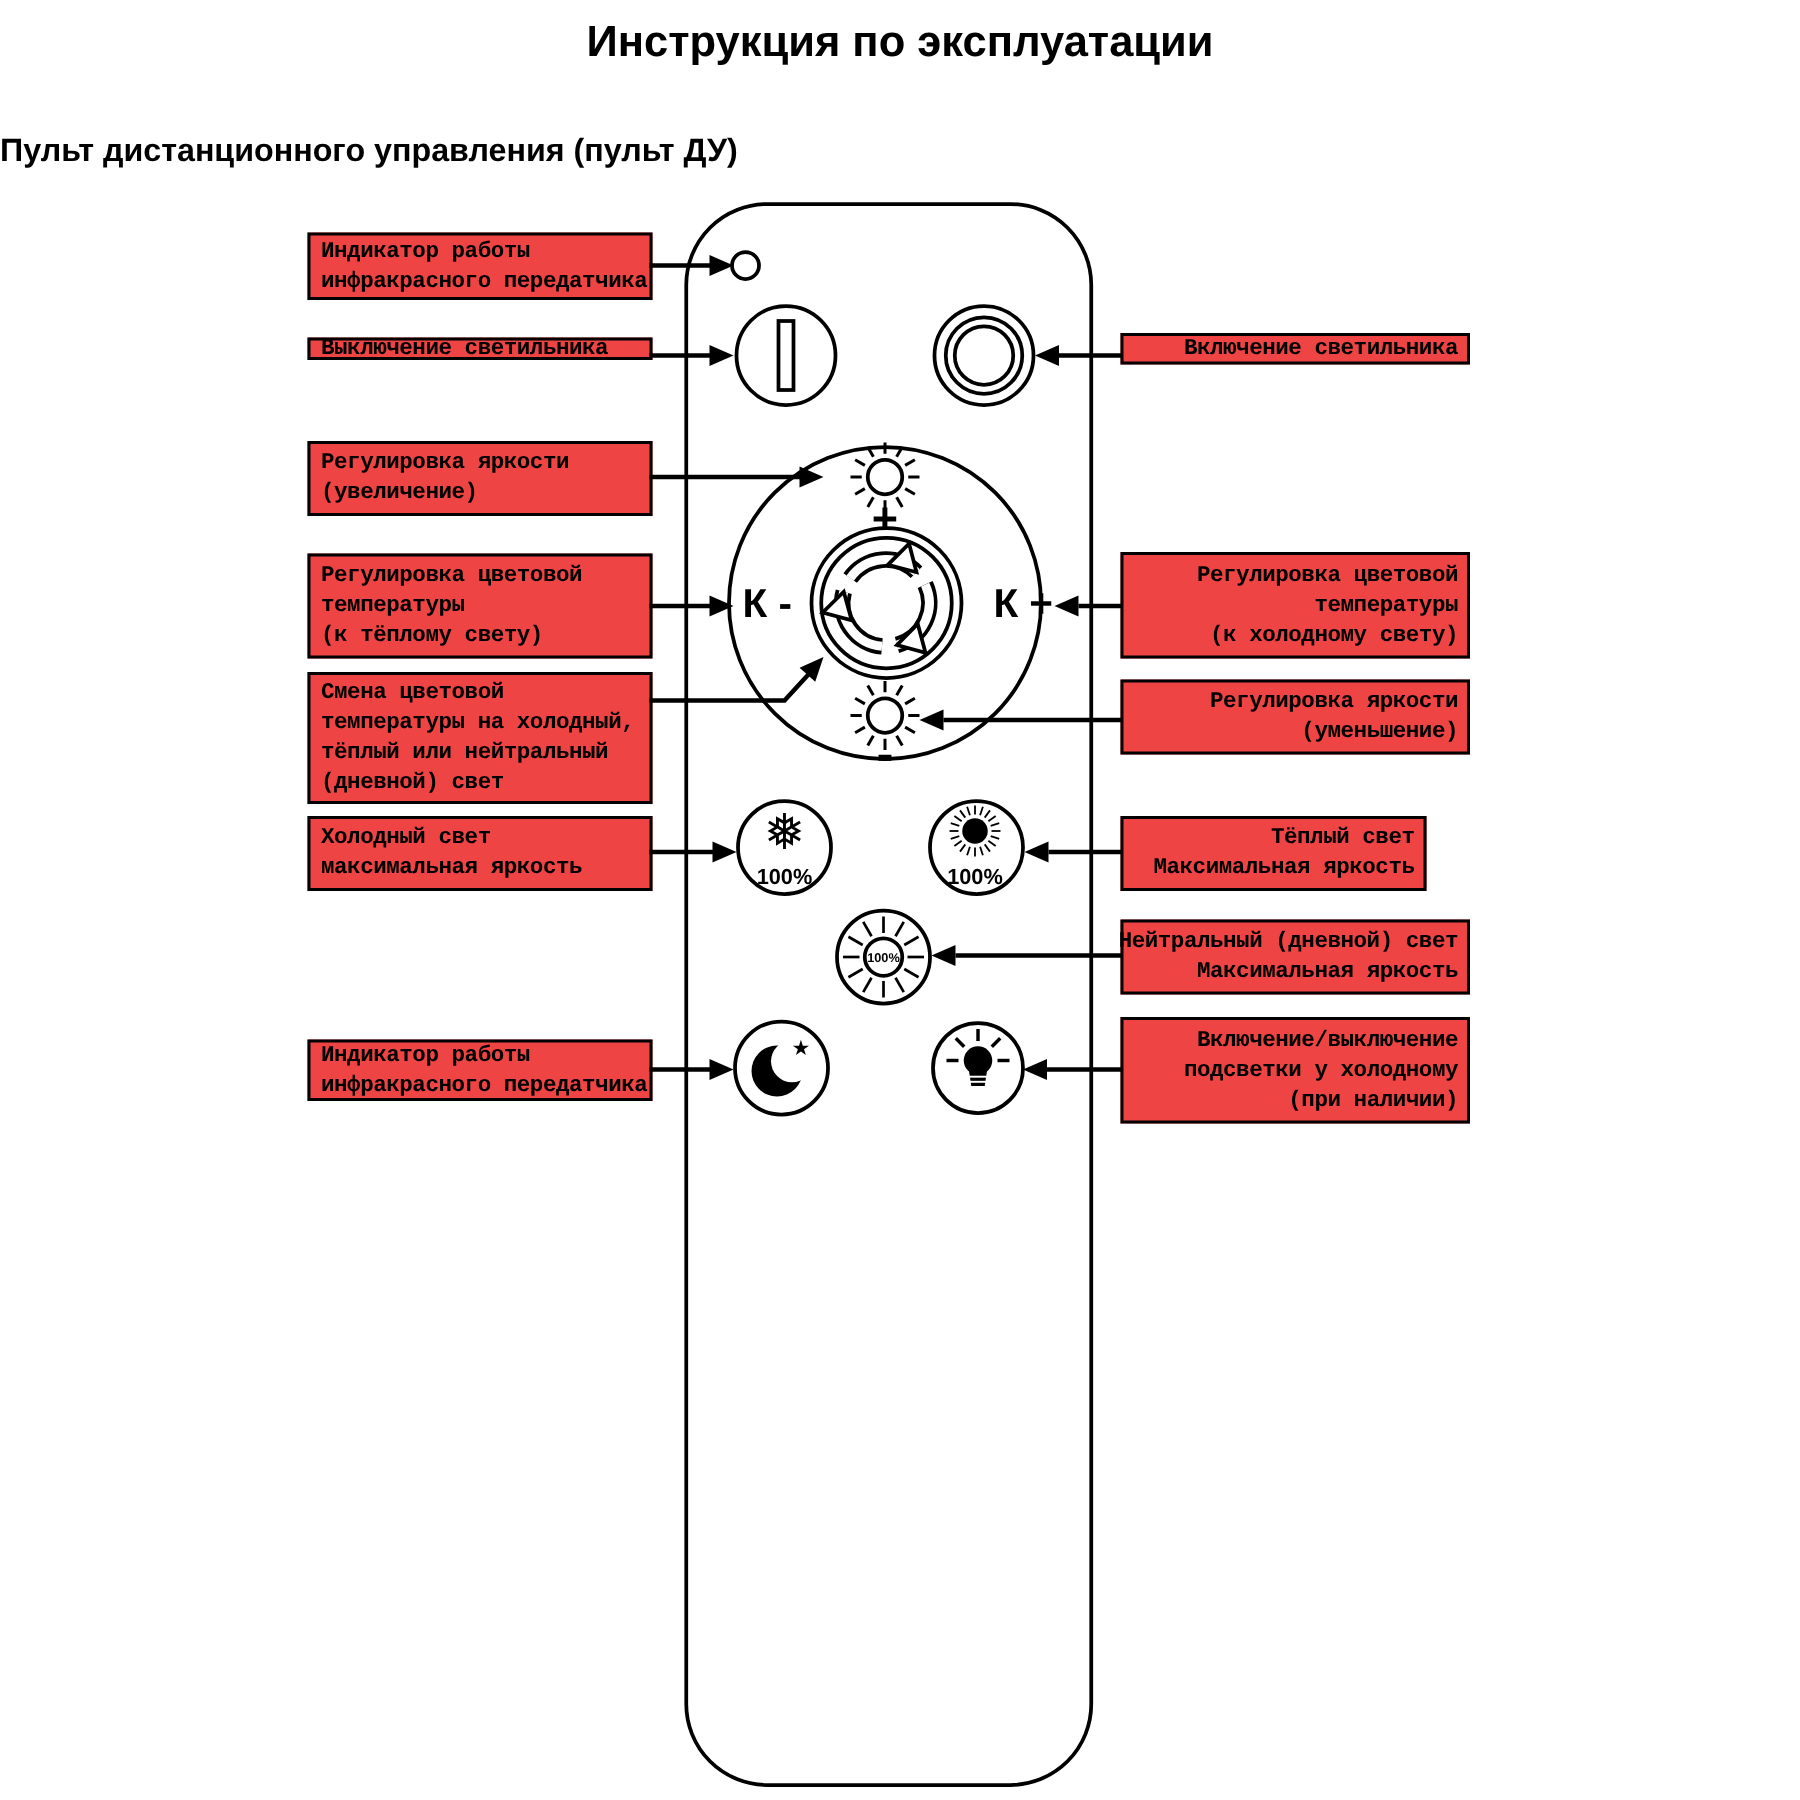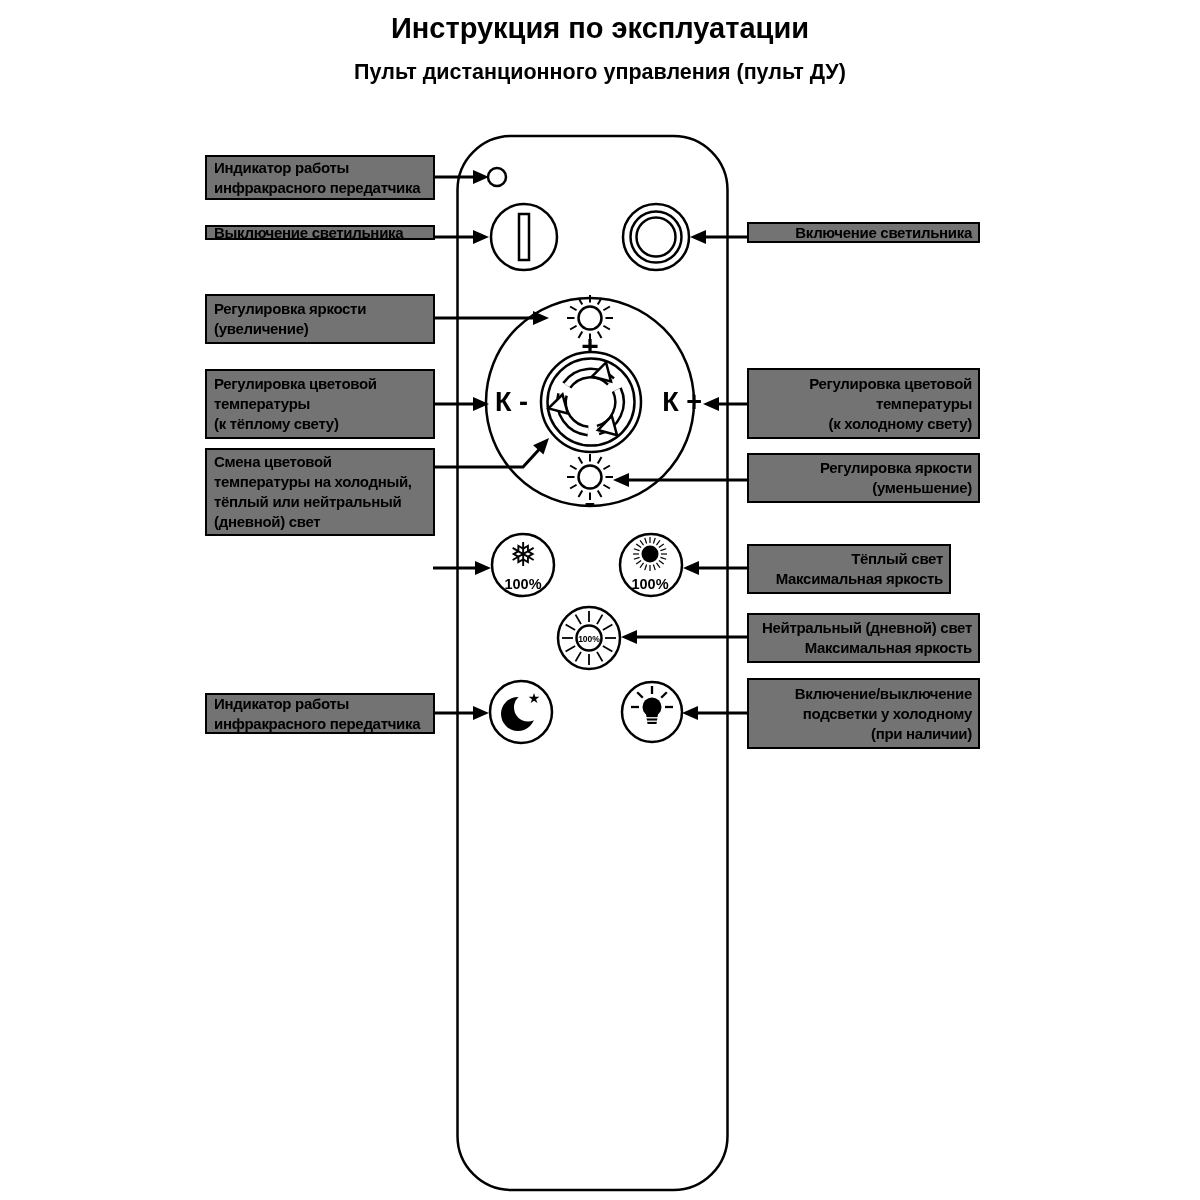--- a/index.html
+++ b/index.html
@@ -1,24 +1,24 @@
 <!DOCTYPE html>
 <html><head>
 <meta charset="utf-8">
 <style>
   html,body{margin:0;padding:0;background:#fff;}
   .stage{position:relative;width:1200px;height:1200px;background:#ffffff;
          font-family:"Liberation Sans",sans-serif;color:#000;overflow:hidden;}
   .title{position:absolute;left:0;top:12px;width:100%;text-align:center;
          font-size:29px;font-weight:bold;letter-spacing:0;}
-  .subtitle{position:absolute;left:0;top:60px;width:100%;text-align:center;
+  .subtitle{position:absolute;left:0;top:88px;width:100%;text-align:left;
          font-size:21.5px;font-weight:bold;}
-  .lbox{position:absolute;box-sizing:border-box;border:2.5px solid #000;background:#737373;
+  .lbox{position:absolute;box-sizing:border-box;border:2.5px solid #000;background:#ef4444;
         font-weight:bold;font-size:15px;line-height:20px;letter-spacing:-0.3px;
-        white-space:pre;display:flex;align-items:center;}
+        white-space:pre;display:flex;align-items:center;font-family:Liberation Mono, monospace;}
   .lbox.left{padding-left:7px;text-align:left;}
   .lbox.right{justify-content:flex-end;text-align:right;padding-right:6px;}
   svg.diagram{position:absolute;left:0;top:0;}
   .ol{fill:#ffffff;stroke:#000000;stroke-width:2.5;}
   .ray{stroke:#000;fill:none;}
   .aline{stroke:#000;stroke-width:3;fill:none;}
   .ahead{fill:#000;stroke:none;}
   .tk{font-family:"Liberation Sans",sans-serif;font-weight:bold;font-size:27px;fill:#000;}
   .tplus{font-family:"Liberation Sans",sans-serif;font-weight:bold;font-size:30px;fill:#000;}
   .tminus{font-family:"Liberation Sans",sans-serif;font-weight:bold;font-size:34px;fill:#000;}
@@ -40,20 +40,22 @@
   <div class="lbox left" style="left:205px;top:225px;width:230px;height:15px">Выключение светильника</div>
   <div class="lbox left" style="left:205px;top:294px;width:230px;height:50px">Регулировка яркости
 (увеличение)</div>
   <div class="lbox left" style="left:205px;top:369px;width:230px;height:70px">Регулировка цветовой
 температуры
 (к тёплому свету)</div>
   <div class="lbox left" style="left:205px;top:448px;width:230px;height:88px">Смена цветовой
 температуры на холодный,
 тёплый или нейтральный
 (дневной) свет</div>
+  <div class="lbox left" style="left:205px;top:544px;width:230px;height:50px">Холодный свет
+максимальная яркость</div>
   <div class="lbox left" style="left:205px;top:693px;width:230px;height:41px">Индикатор работы
 инфракрасного передатчика</div>
 
   <div class="lbox right" style="left:747px;top:222px;width:233px;height:21px">Включение светильника</div>
   <div class="lbox right" style="left:747px;top:368px;width:233px;height:71px">Регулировка цветовой
 температуры
 (к холодному свету)</div>
   <div class="lbox right" style="left:747px;top:453px;width:233px;height:50px">Регулировка яркости
 (уменьшение)</div>
   <div class="lbox right" style="left:747px;top:544px;width:204px;height:50px">Тёплый свет

